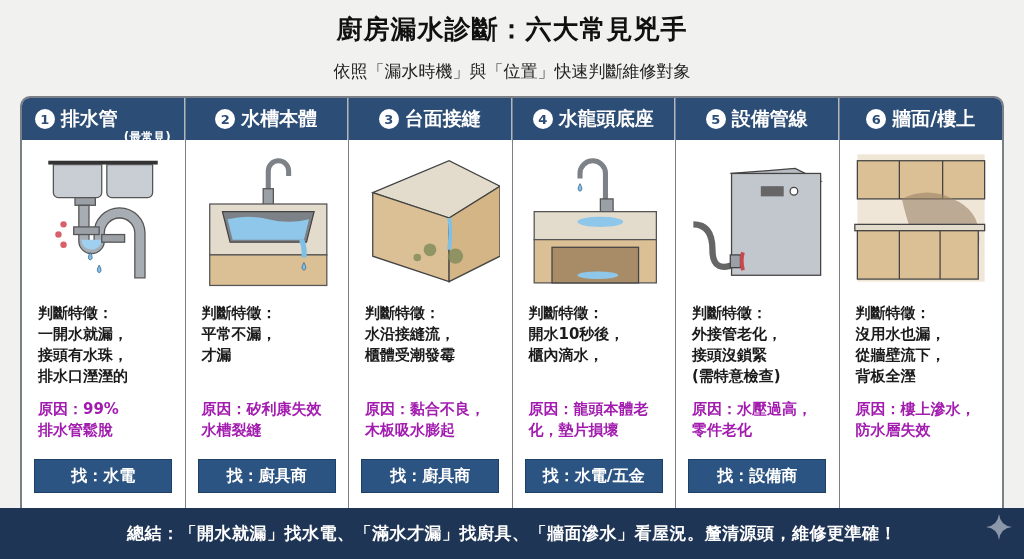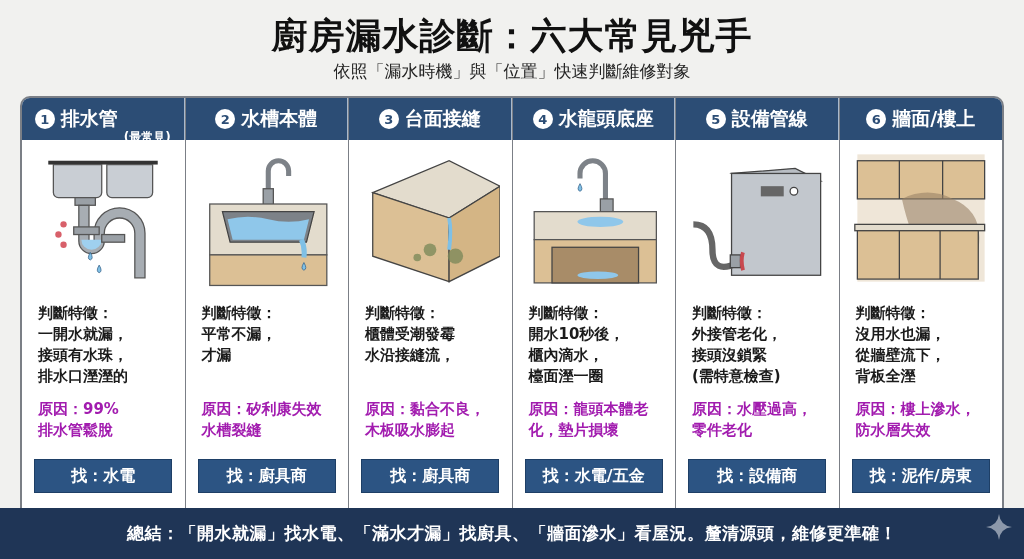--- a/index.html
+++ b/index.html
@@ -5,21 +5,21 @@
   * { box-sizing: border-box; margin: 0; padding: 0; }
   html, body { width: 1024px; height: 559px; overflow: hidden; }
   body {
     background: #f1f1ef;
     font-family: "DejaVu Sans", "Liberation Sans", sans-serif;
     color: #111;
     position: relative;
   }
   .title {
     position: absolute; left: 0; right: 0; top: 12px;
-    text-align: center; font-size: 36px; font-weight: bold; letter-spacing: 1px;
+    text-align: center; font-size: 26px; font-weight: bold; letter-spacing: 1px;
     color: #111;
   }
   .subtitle {
     position: absolute; left: 0; right: 0; top: 60px;
     text-align: center; font-size: 17px; color: #222;
   }
   .table {
     position: absolute; left: 20px; top: 96px; width: 984px; height: 412px;
     background: #fff; border: 2px solid #7b7f86; border-bottom: none;
     border-radius: 10px 10px 0 0; overflow: hidden;
@@ -153,22 +153,22 @@
           <path d="M10 35 l60 20 v50 l-60 -20z" fill="#dcc095" stroke="#444"></path>
           <path d="M70 55 l40 -25 v55 l-40 20z" fill="#d4b585" stroke="#444"></path>
           <path d="M70 55 q2 10 0 25" stroke="#7fc0e6" stroke-width="3" fill="none"></path>
           <circle cx="55" cy="80" r="5" fill="#7d8a5a" opacity="0.8"></circle>
             <circle cx="75" cy="85" r="6" fill="#7d8a5a" opacity="0.8"></circle>
           <circle cx="45" cy="86" r="3" fill="#7d8a5a" opacity="0.8"></circle>
         </svg>
       </div>
       <div class="desc">
         <div>判斷特徵：</div>
+        <div>水沿接縫流，</div>
         <div>櫃體受潮發霉</div>
-        <div>水沿接縫流，</div>
       </div>
       <div class="cause">
         <div>原因：黏合不良，</div>
         <div>木板吸水膨起</div>
       </div>
       <div class="btn-wrap">
           <div class="btn">找：廚具商</div>
         </div>
     </div>
 
@@ -186,21 +186,20 @@
           <rect x="22" y="78" width="68" height="28" fill="#a88c68" stroke="#444"></rect>
           <ellipse cx="60" cy="58" rx="18" ry="4" fill="#8fc7ea"></ellipse>
           <ellipse cx="58" cy="100" rx="16" ry="3" fill="#8fc7ea"></ellipse>
           <path d="M44 28 q-3 5 0 6 q3 -1 0 -6z" fill="#7fc0e6" stroke="#37638a" stroke-width="0.6"></path>
         </svg>
       </div>
       <div class="desc">
         <div>判斷特徵：</div>
         <div>開水10秒後，</div>
         <div>櫃內滴水，</div>
-        <div>檯面溼一圈</div>
       </div>
       <div class="cause">
         <div>原因：龍頭本體老</div>
         <div>化，墊片損壞</div>
       </div>
       <div class="btn-wrap">
           <div class="btn">找：水電/五金</div>
         </div>
     </div>
 
@@ -256,23 +255,20 @@
       <div class="desc">
         <div>判斷特徵：</div>
         <div>沒用水也漏，</div>
         <div>從牆壁流下，</div>
         <div>背板全溼</div>
       </div>
       <div class="cause">
         <div>原因：樓上滲水，</div>
         <div>防水層失效</div>
       </div>
-      <div class="btn-wrap">
-          <div class="btn">找：泥作/房東</div>
-        </div>
     </div>
 
   </div>
 </div>
 
 <div class="banner">總結：「開水就漏」找水電、「滿水才漏」找廚具、「牆面滲水」看屋況。釐清源頭，維修更準確！</div>
 <svg class="sparkle" viewBox="0 0 20 20">
   <path d="M10 0 Q11 9 20 10 Q11 11 10 20 Q9 11 0 10 Q9 9 10 0z" fill="#8c98aa"></path>
 </svg>
 

